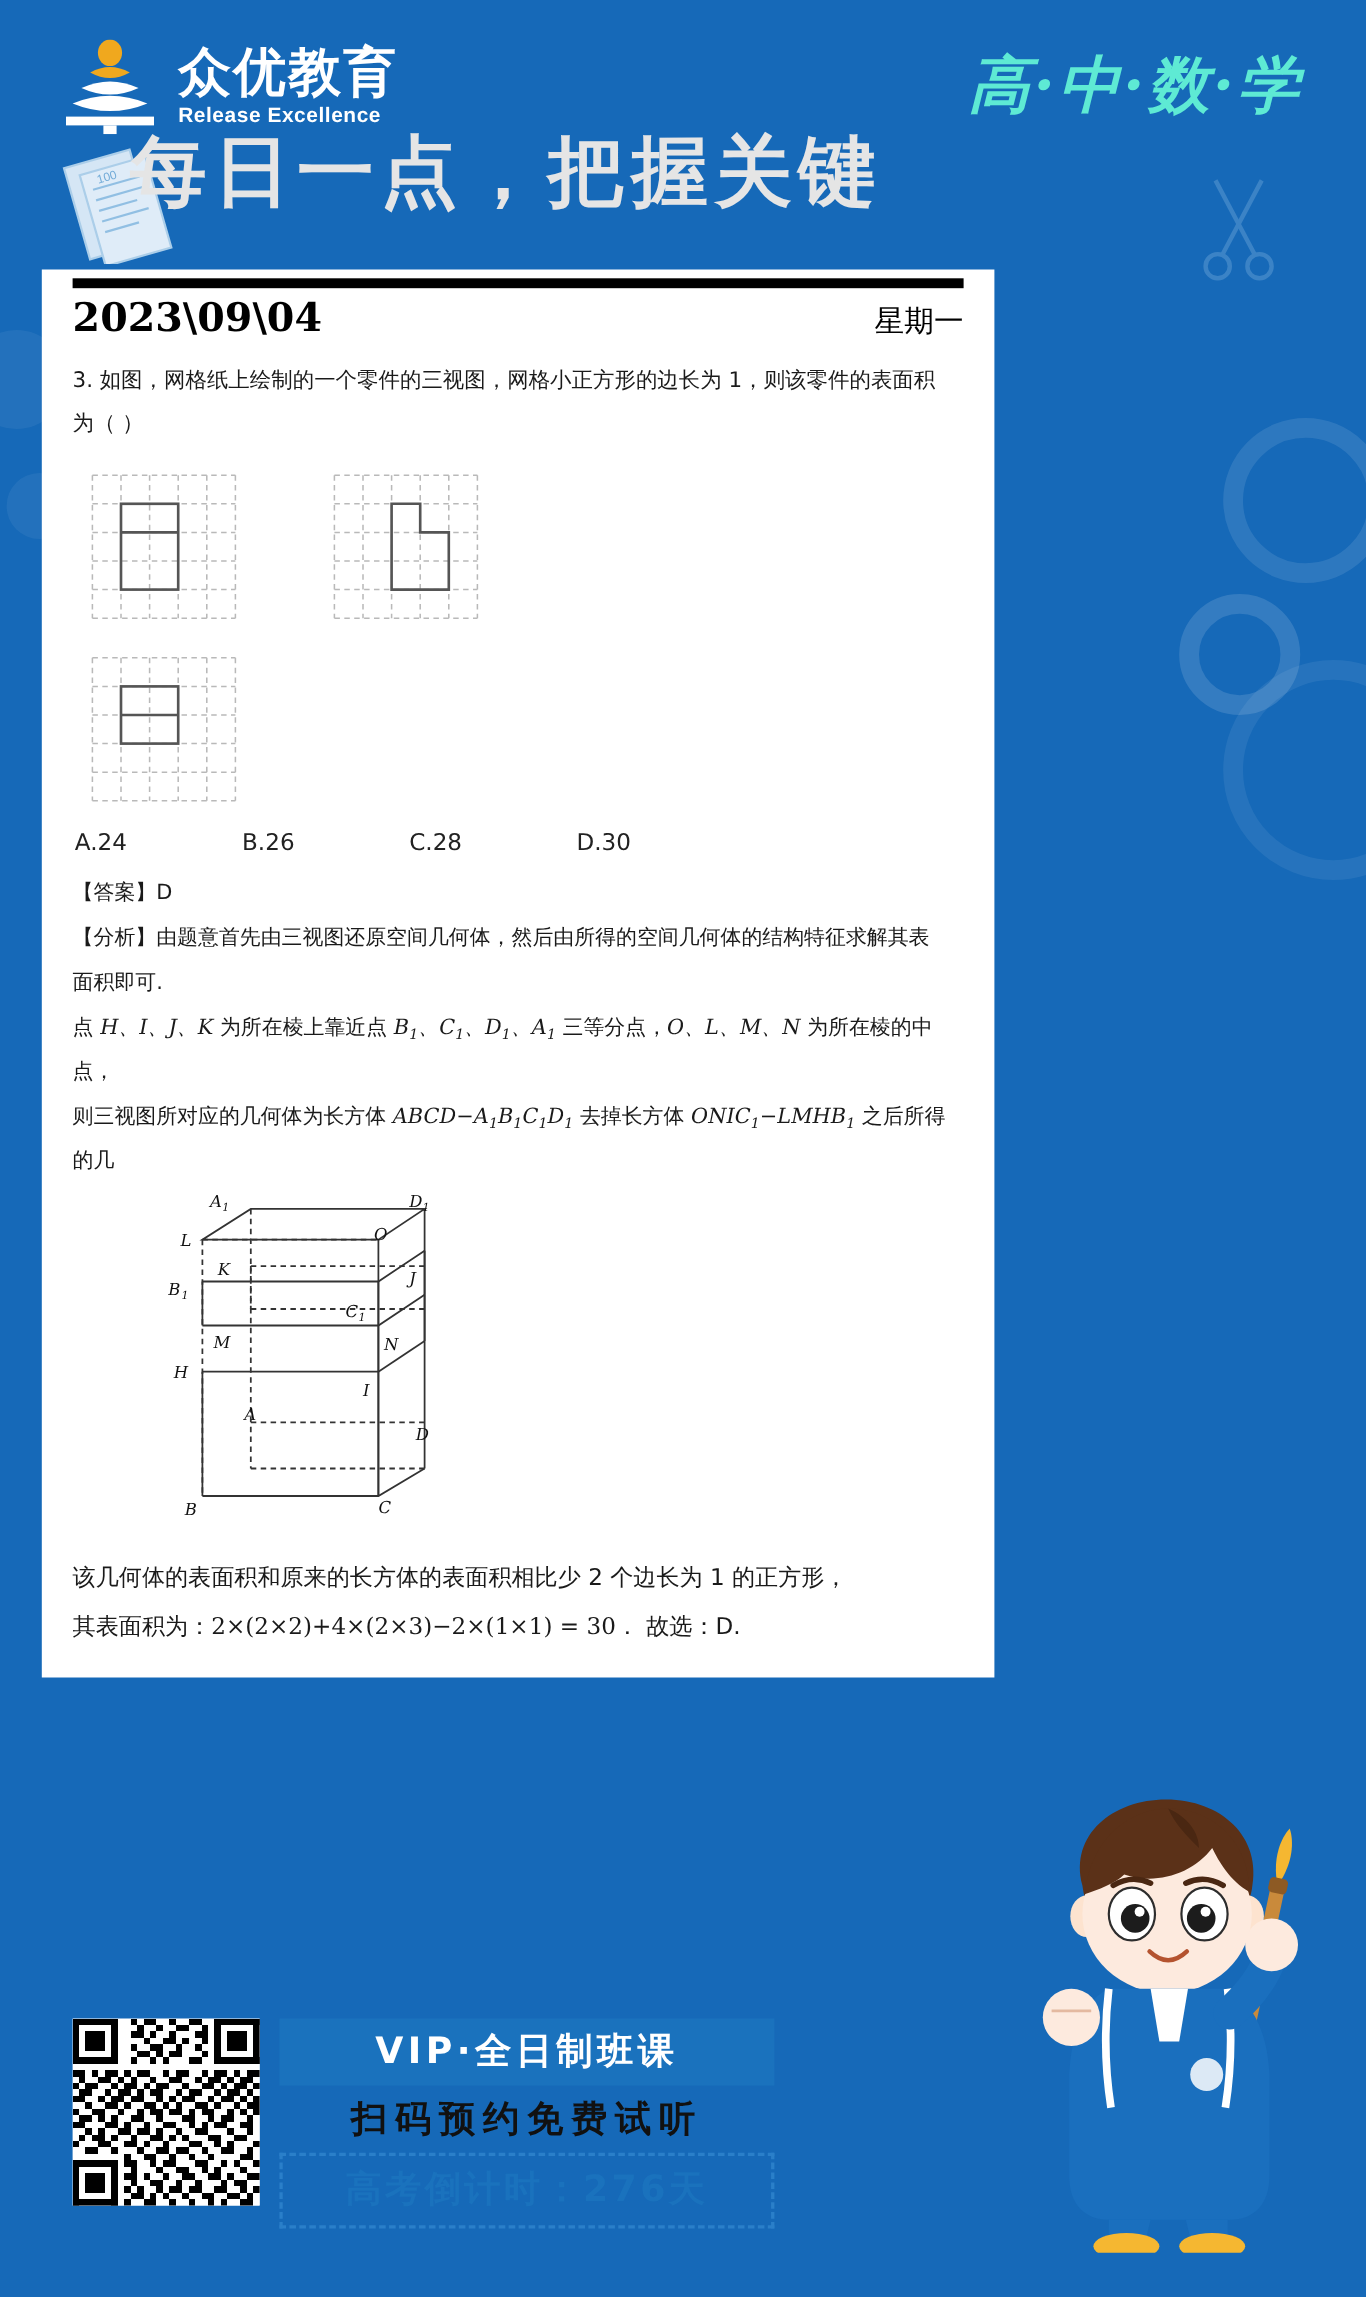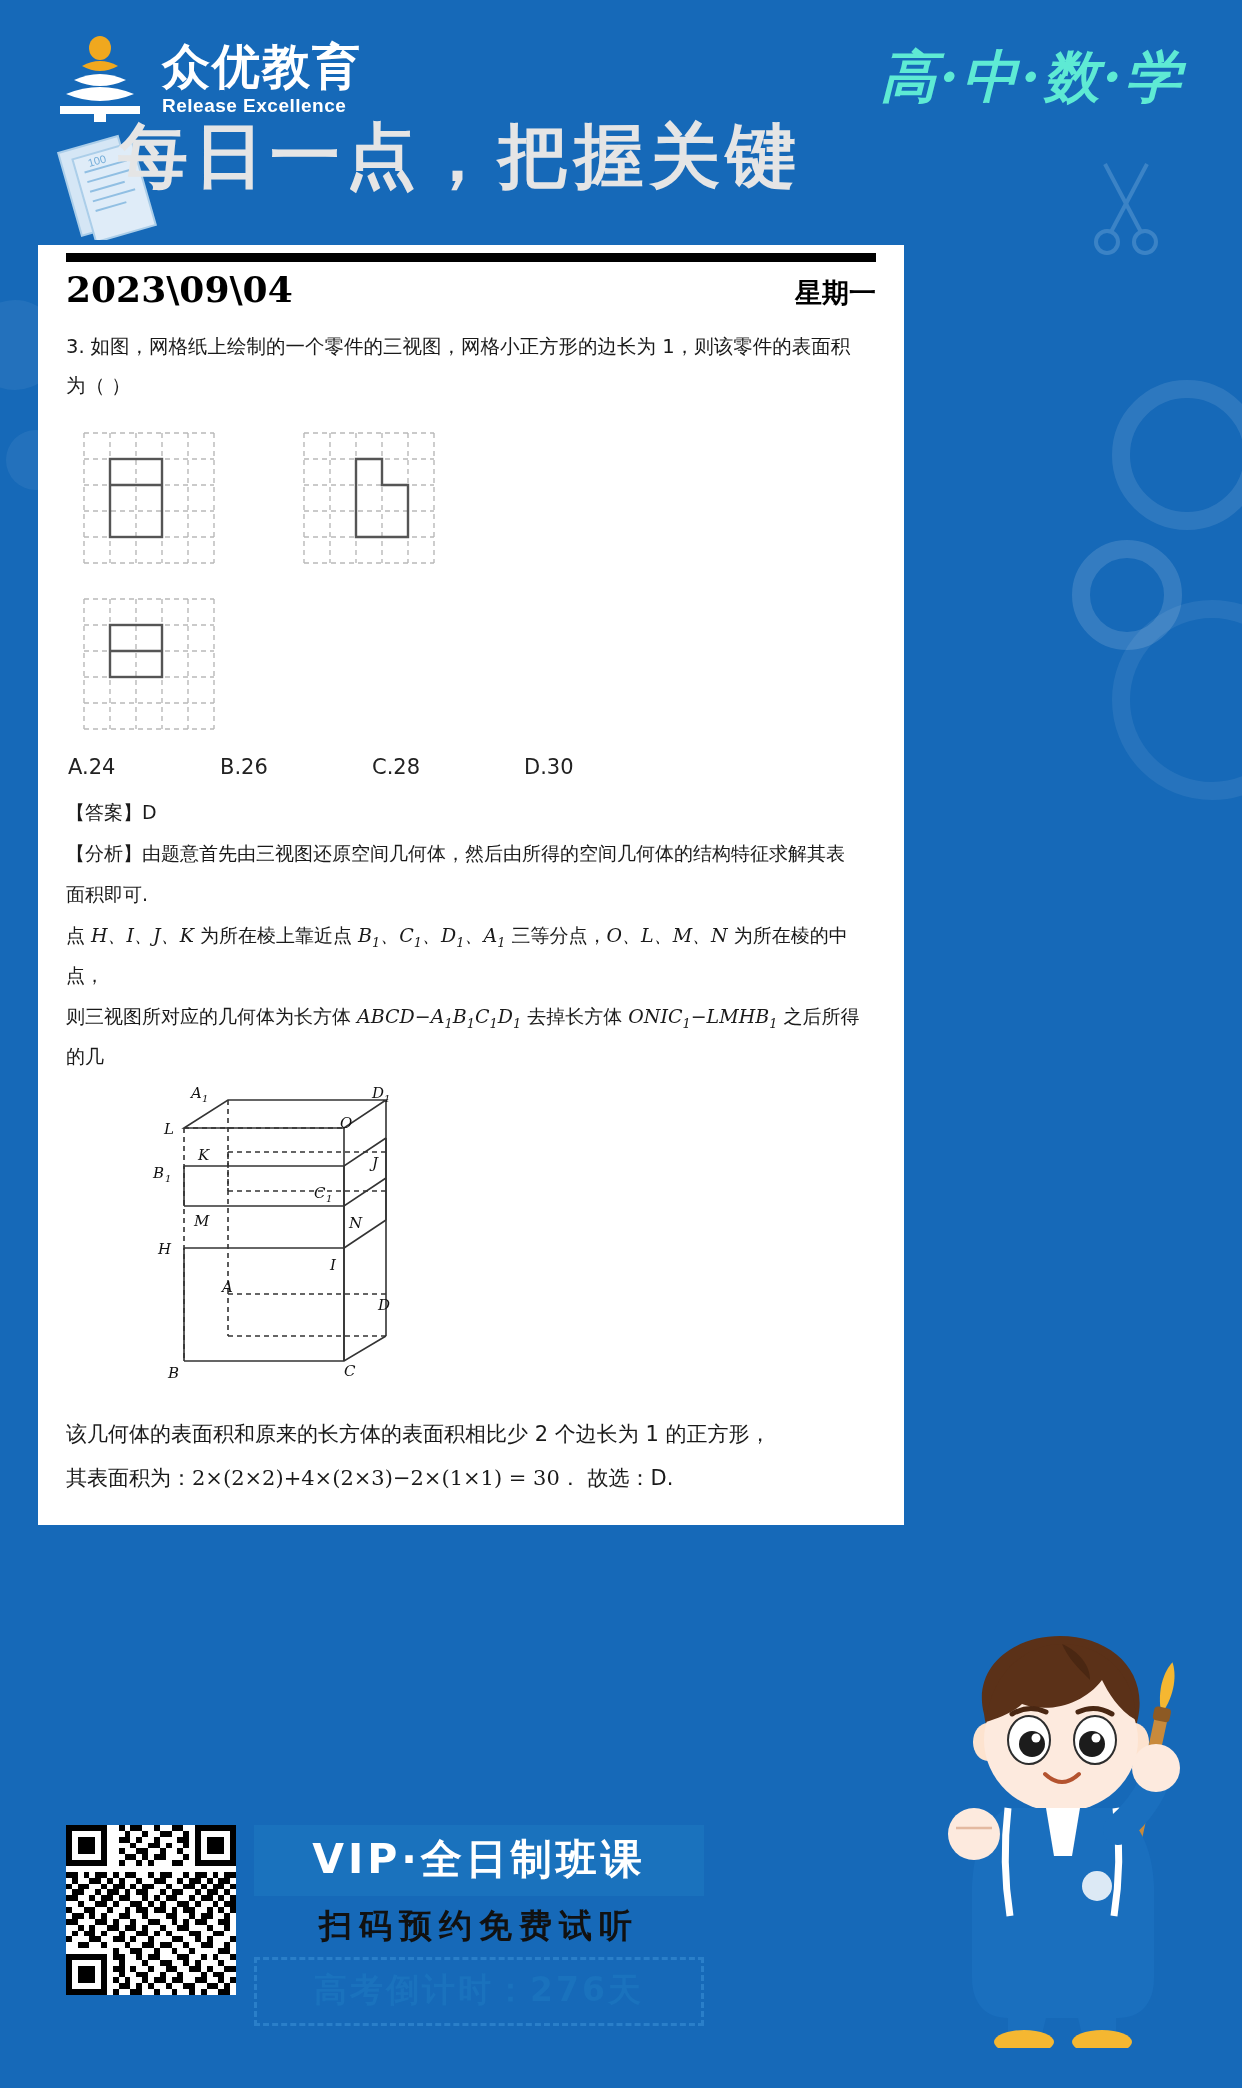--- a/index.html
+++ b/index.html
@@ -75,21 +75,21 @@
   .date-rule { height: 9px; background: #000; margin-bottom: 6px; }
   .date-row {
     display: flex; align-items: baseline; justify-content: space-between;
     margin-bottom: 16px;
   }
   .date-text {
     font-size: 36px; font-weight: bold; letter-spacing: 0px;
     font-family: "DejaVu Serif", serif; color: #000;
   }
   .weekday {
-    font-size: 27px; font-weight: bold; color: #000;
+    font-size: 27px; font-weight: normal; color: #000;
     font-family: "DejaVu Serif", serif;
   }
 
   .qtext {
     font-size: 19.5px; color: #1a1a1a; line-height: 2.0;
     text-indent: 0; font-family: "DejaVu Sans", sans-serif;
   }
   .qtext .qnum { margin-right: 6px; }
 
   
@@ -123,21 +123,21 @@
 
   
   .promo {
     position: absolute; z-index: 4; left: 66px; bottom: 62px;
     display: flex; align-items: flex-start;
   }
   .qr { width: 170px; height: 170px; background: #fff; }
   .promo-right { margin-left: 18px; width: 450px; }
   .vip-bar {
     background: #1a72bd; color: #fff; text-align: center;
-    font-size: 41px; font-weight: bold; letter-spacing: 4px;
+    font-size: 33px; font-weight: bold; letter-spacing: 4px;
     padding: 7px 0 9px 0; font-family: "DejaVu Sans", sans-serif;
   }
   .scan-line {
     color: #111; text-align: center; font-size: 33px; font-weight: bold;
     letter-spacing: 7px; padding: 8px 0 8px 0;
     font-family: "DejaVu Sans", sans-serif;
   }
   .countdown {
     border: 3px dashed #2a7fc9; color: #1a72bd;
     text-align: center; font-size: 33px; font-weight: bold;

